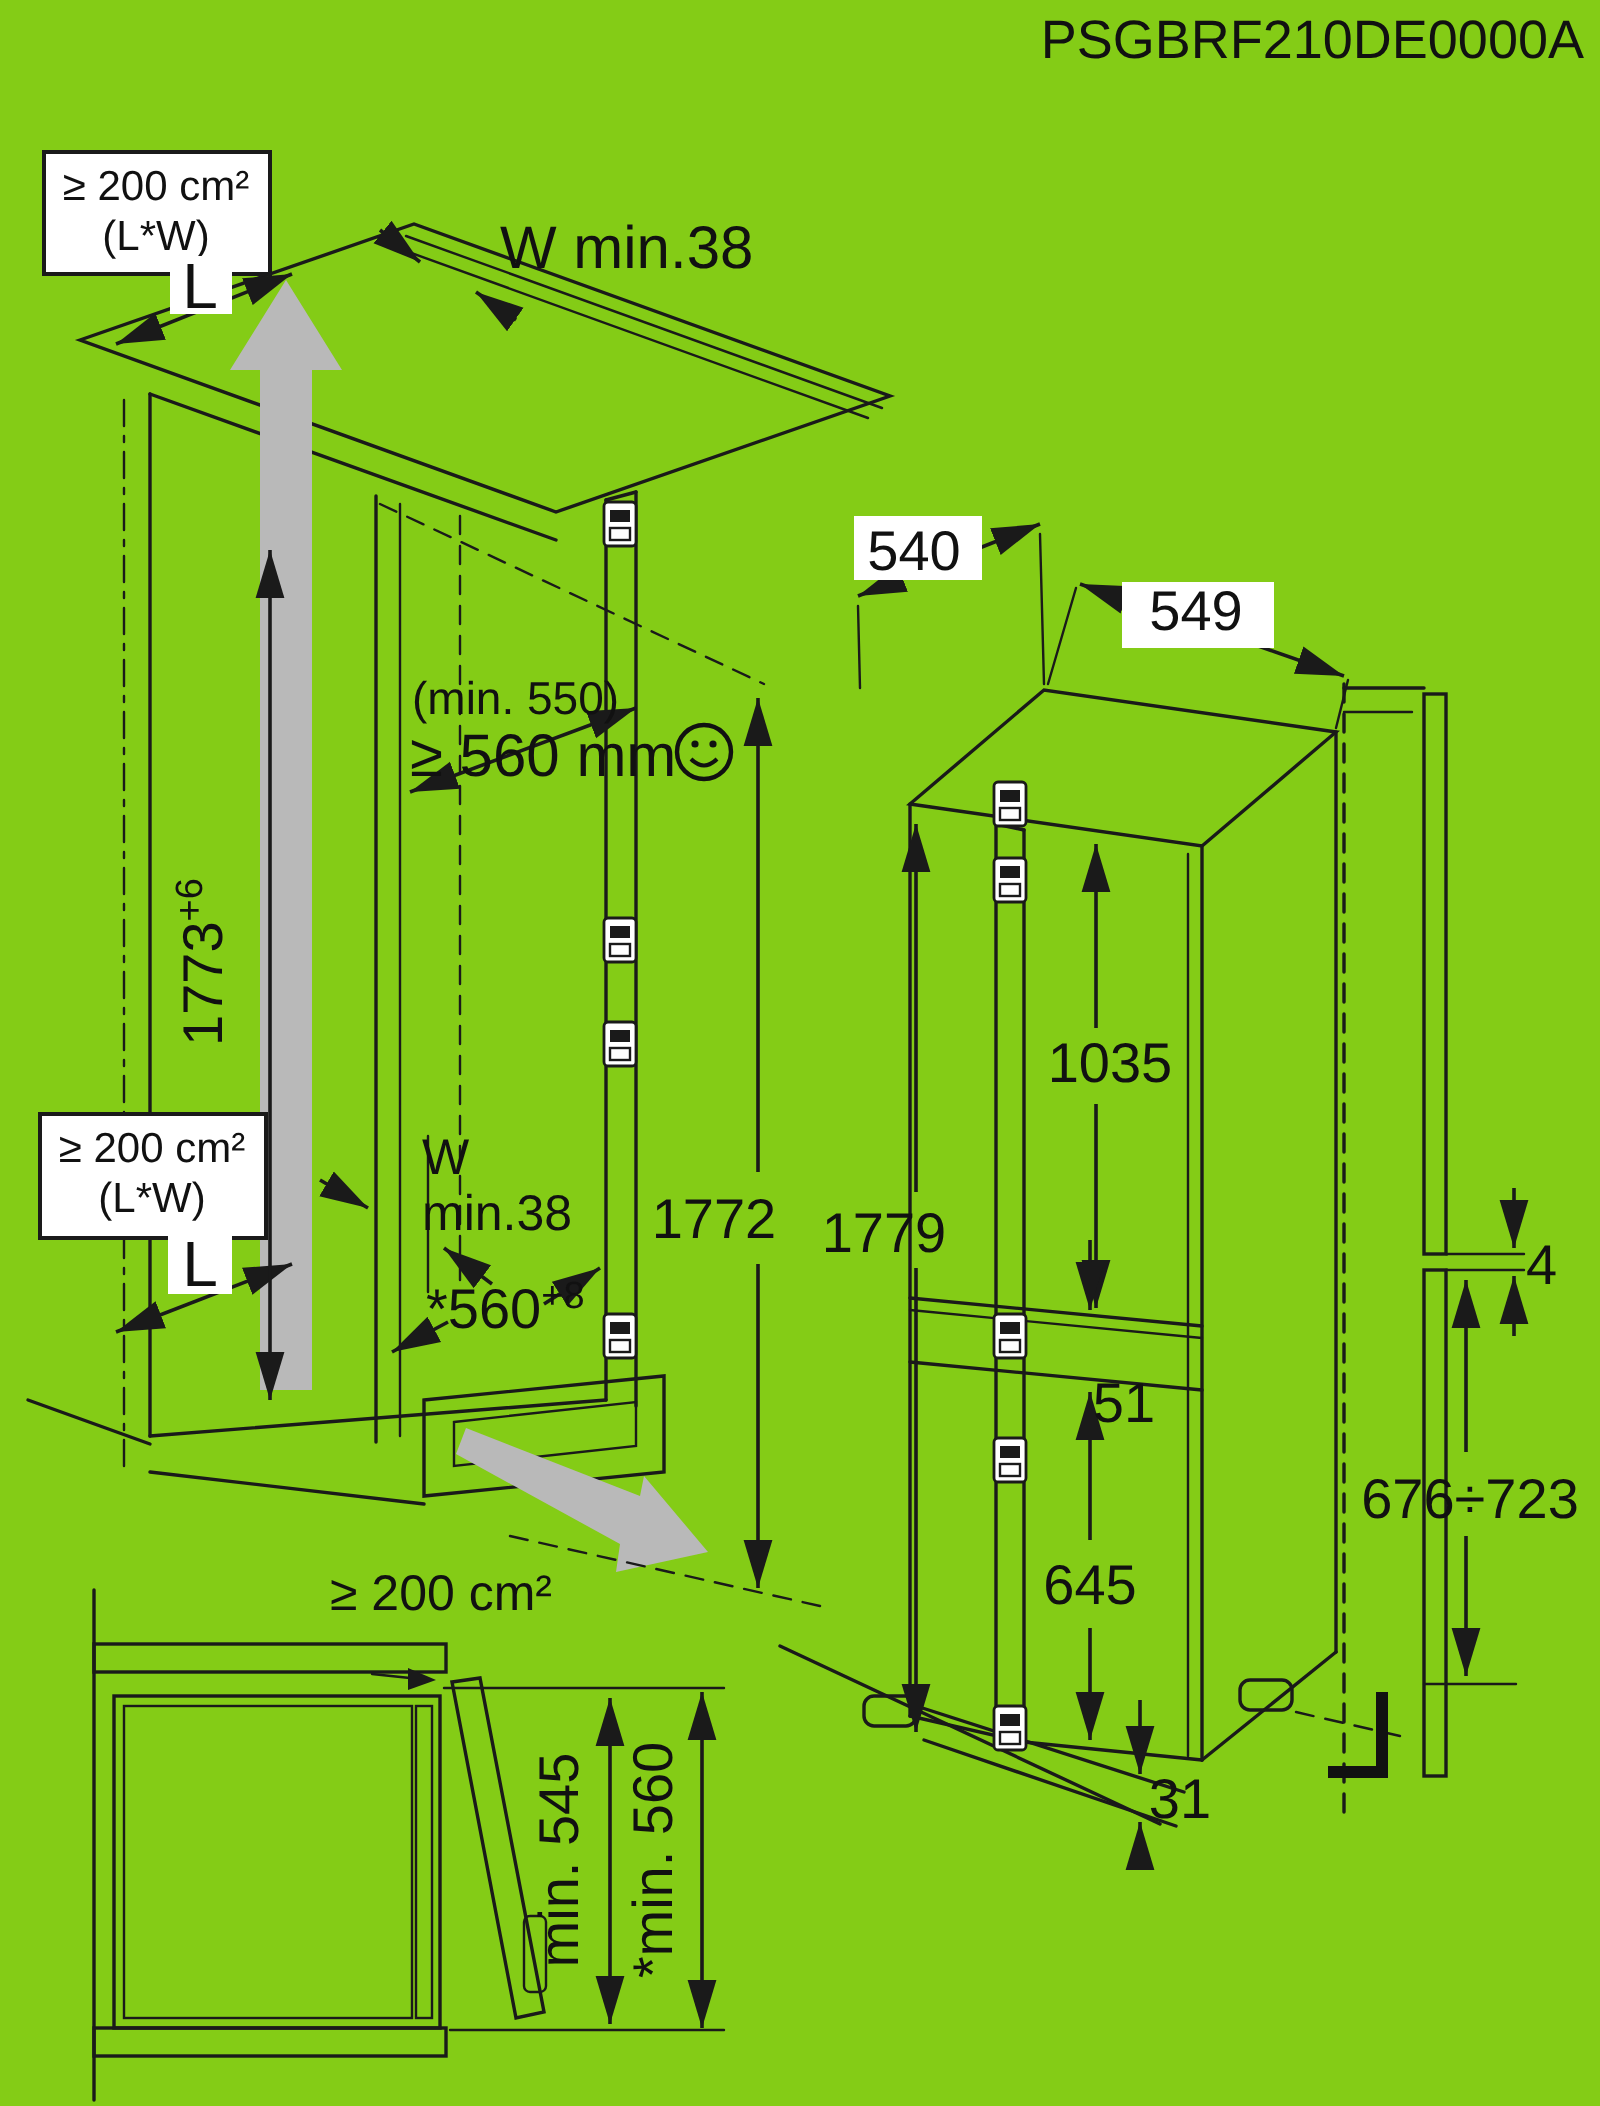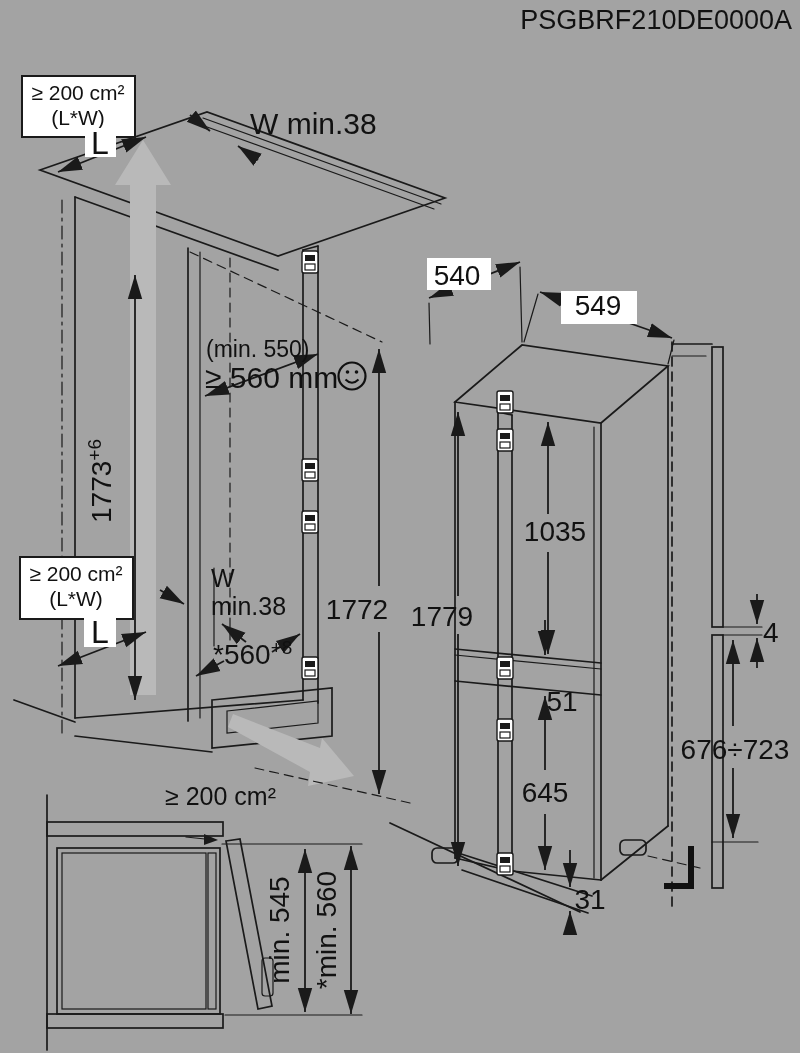--- a/index.html
+++ b/index.html
@@ -1,16 +1,16 @@
 <!DOCTYPE html>
 <html><head>
 <meta charset="utf-8">
 <style>
   html,body{margin:0;padding:0;background:#fff;}
-  .page{width:800px;height:1053px;position:relative;background:#a3a3a3;overflow:hidden;}
+  .page{width:800px;height:1053px;position:relative;background:#84cc16;overflow:hidden;}
   svg{display:block;}
   svg text{font-family:"Liberation Sans","DejaVu Sans",sans-serif;fill:#111;}
   .t21{font-size:21px;} .t23{font-size:23px;} .t25{font-size:25px;}
   .t27{font-size:27px;} .t28{font-size:28px;} .t30{font-size:30px;} .t32{font-size:32px;}
   .sup{font-size:19px;}
   .ln{stroke:#1a1a1a;stroke-width:1.7;fill:none;stroke-linecap:round;}
   .thin{stroke-width:1.2;}
   .dim{stroke:#1a1a1a;stroke-width:1.8;fill:none;}
   .dash{stroke-dasharray:9 6;}
   .dashdot{stroke-dasharray:13 5 3 5;}

